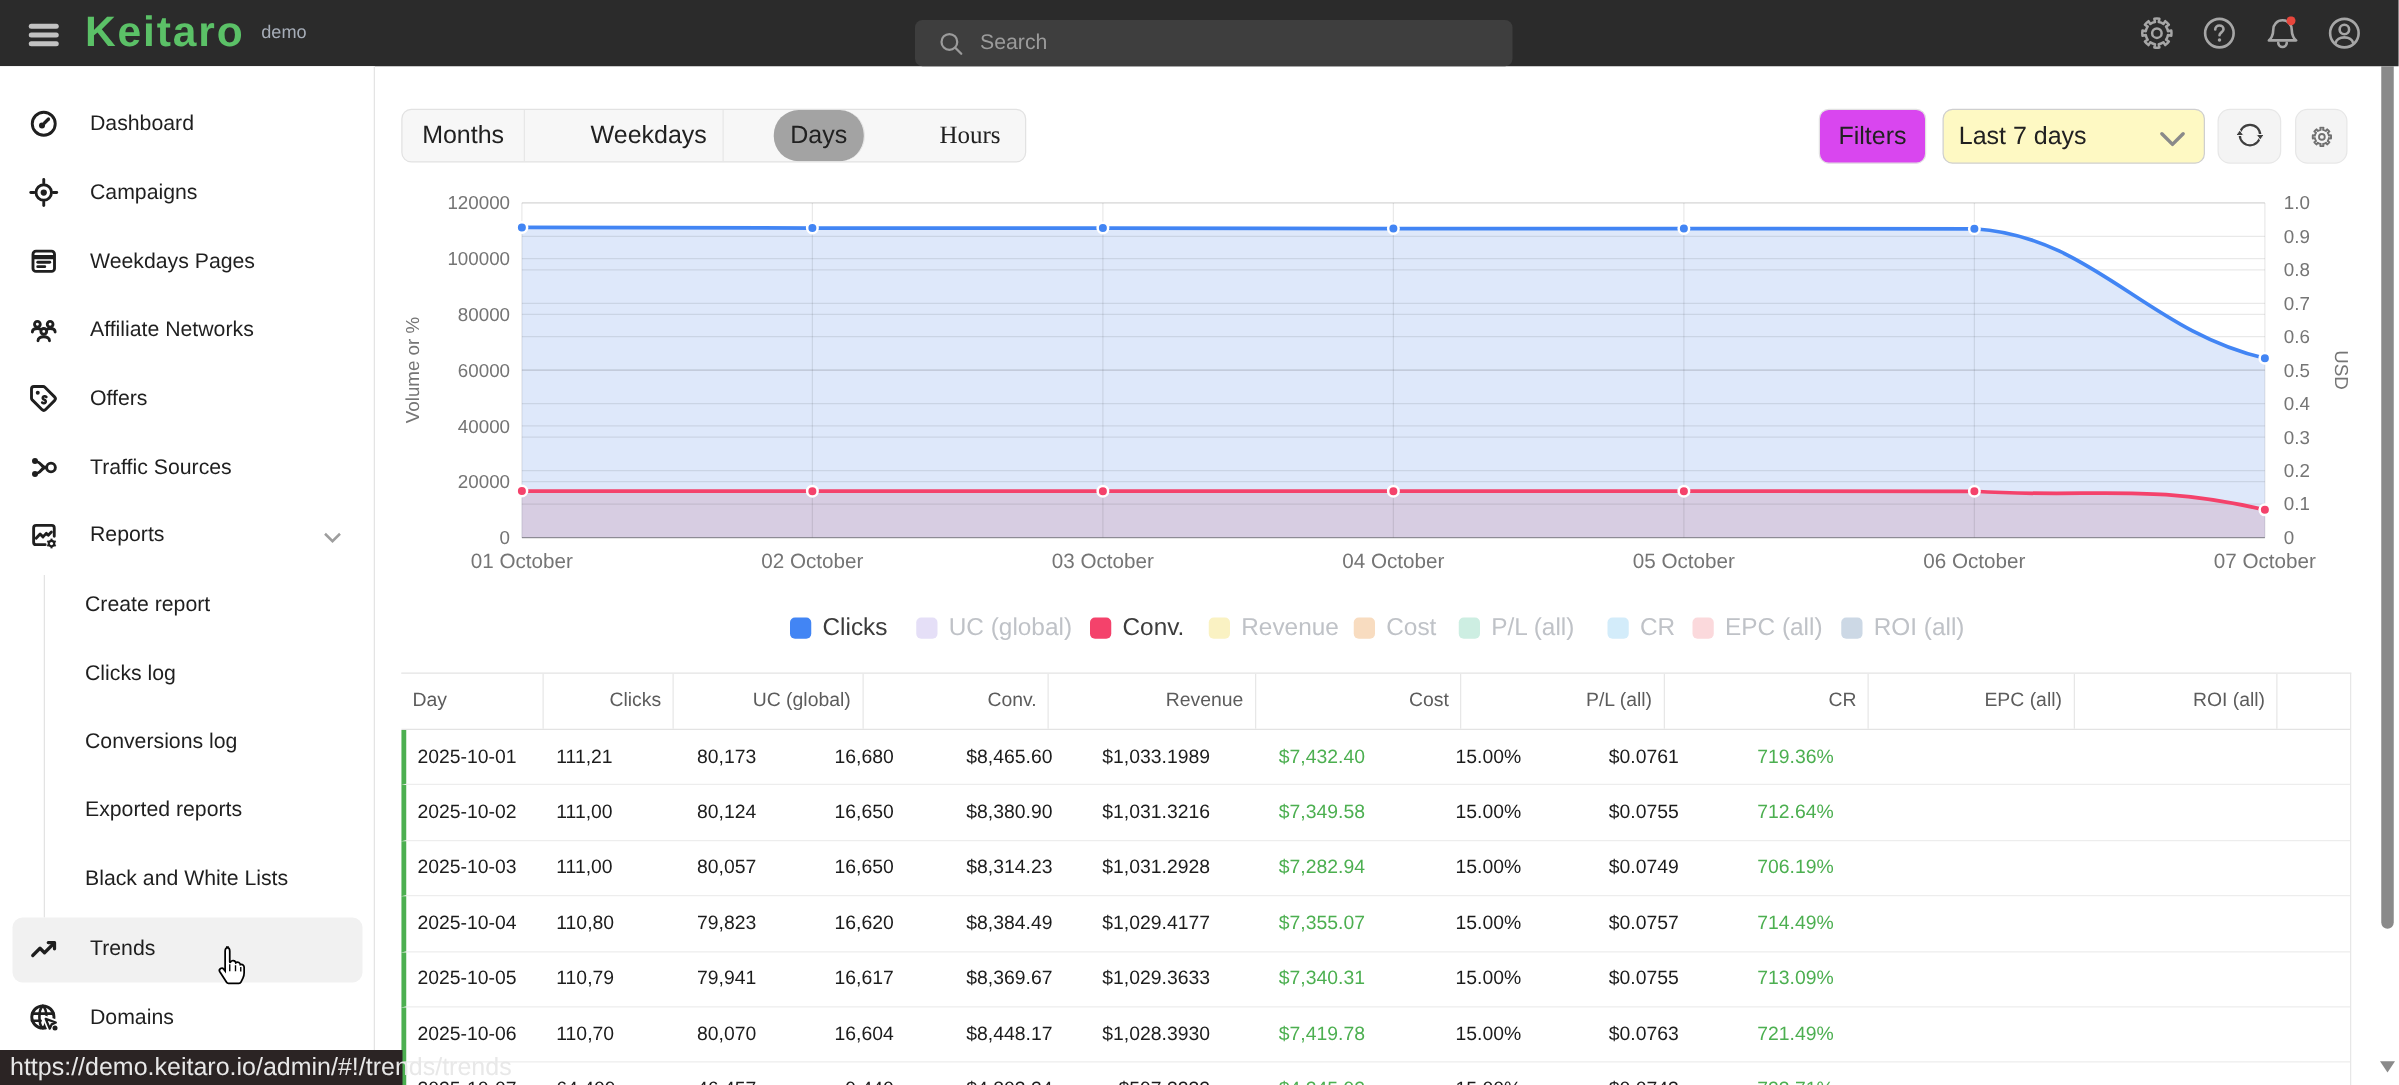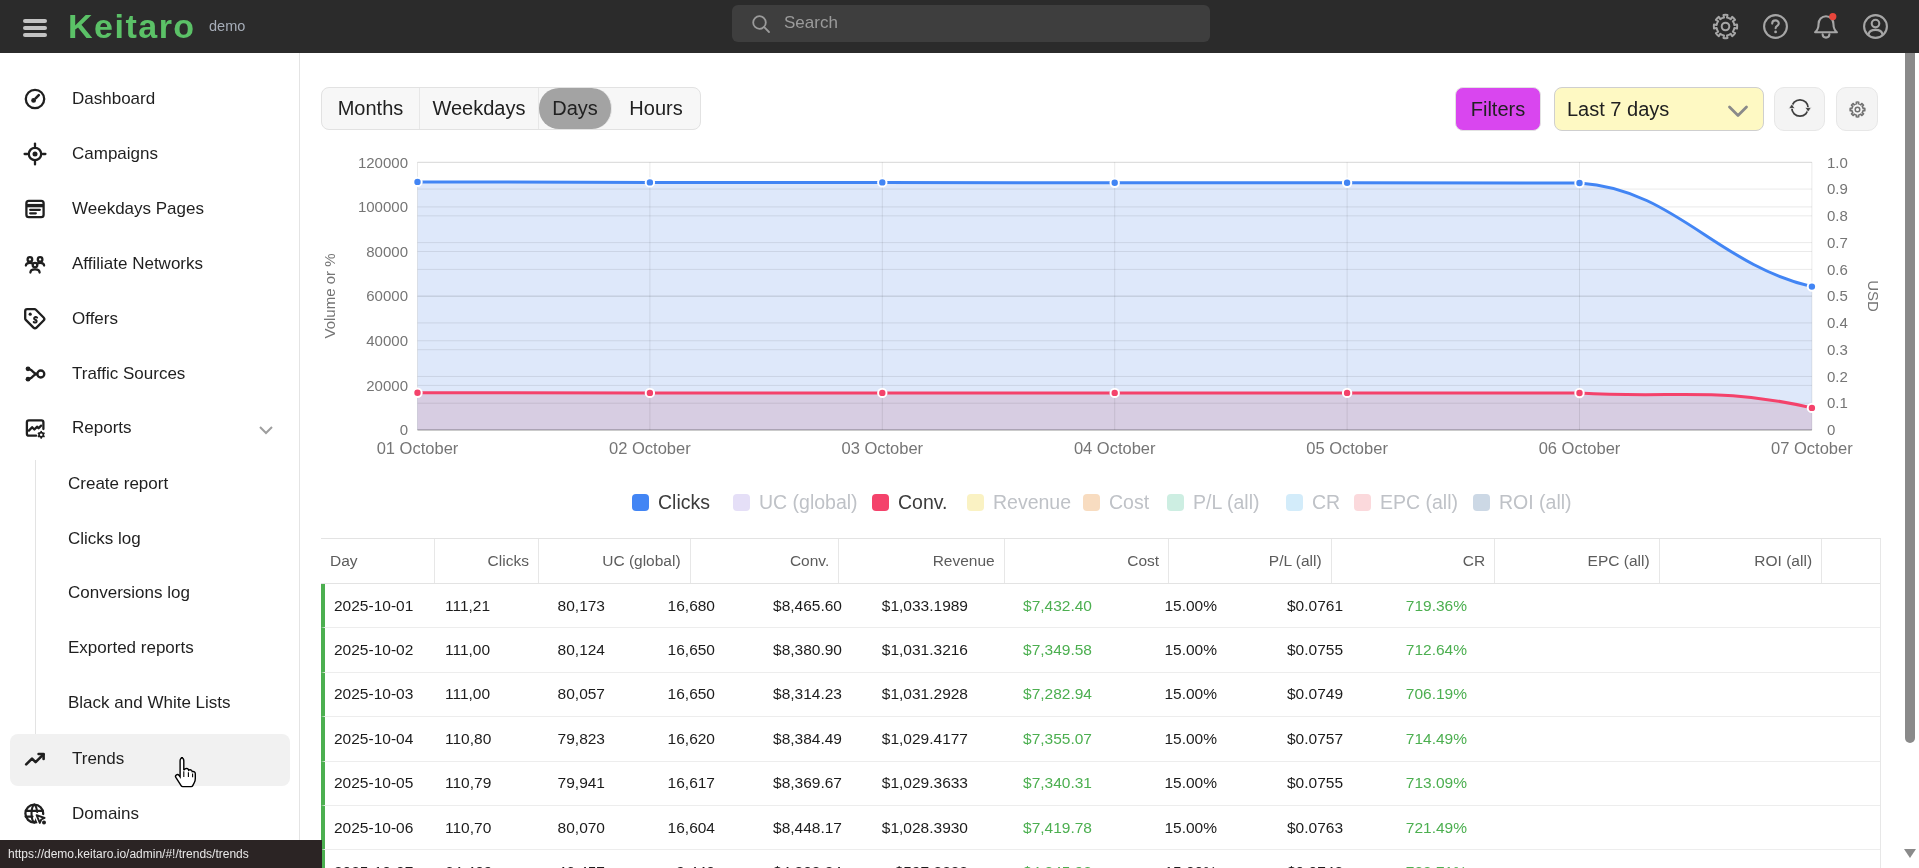--- a/index.html
+++ b/index.html
@@ -6,41 +6,41 @@
 html,body { width:1919px; height:868px; overflow:hidden; background:#fff;
   font-family:"Liberation Sans", sans-serif; position:relative; }
 .abs { position:absolute; }
 
 
 #topbar { position:absolute; left:0; top:0; width:1919px; height:53px; background:#2b2b2b; }
 #burger { position:absolute; left:23px; top:19px; width:24px; height:16px; }
 #burger div { height:3.6px; background:#c3c3c3; border-radius:2px; margin-bottom:3.6px; }
 #logo { position:absolute; left:68px; top:7px; color:#5bc167; font-size:34px; font-weight:bold; letter-spacing:1.5px; }
 #demo { position:absolute; left:209px; top:18px; color:#a6adb8; font-size:14.5px; }
-#search { position:absolute; left:732px; top:5px; width:478px; height:37px; background:#3e3e3e; border-radius:6px; }
+#search { position:absolute; left:732px; top:16px; width:478px; height:37px; background:#3e3e3e; border-radius:6px; }
 #search .ph { position:absolute; left:52px; top:8px; color:#9b9b9b; font-size:17px; }
 .topicon { position:absolute; top:13px; }
 
 
 #sidebar { position:absolute; left:0; top:53px; width:300px; height:815px; background:#fff; border-right:1px solid #e4e4e4; }
 .mi { position:absolute; left:0; width:300px; height:54px; }
 .mi .txt { position:absolute; left:72px; top:50%; transform:translateY(-50%); font-size:17px; color:#1f1f1f; }
 .mi svg { position:absolute; left:23px; top:50%; transform:translateY(-50%); }
 .sub .txt { left:68px; }
 #rail { position:absolute; left:35px; top:407px; width:1px; height:274px; background:#e3e3e3; }
 #trhl { position:absolute; left:10px; top:681px; width:280px; height:52px; background:#f1f1f1; border-radius:8px; }
 #tooltip { position:absolute; left:0; top:840px; width:322px; height:28px; background:#2b2424; color:#e8e8e8;
-  font-size:12px; line-height:28px; padding-left:8px; z-index:50; }
+  font-size:20px; line-height:28px; padding-left:8px; z-index:50; }
 
 
 #tabs { position:absolute; left:321px; top:87px; height:43px; background:#f7f7f7; border:1px solid #e2e2e2;
-  border-radius:8px; display:flex; overflow:hidden; }
+  border-radius:8px; display:flex; overflow:hidden;gap:40px; }
 #tabs .tab { font-size:20px; color:#212121; display:flex; align-items:center; justify-content:center;
   border-right:1px solid #e7e7e7; }
-#tabs .tab:last-child { border-right:none; }
+#tabs .tab:last-child { border-right:none;font-family:Liberation Serif, serif; }
 #tabs .sel { background:#a3a3a3;border-radius:20px; }
 .btn { position:absolute; top:87px; height:44px; border-radius:8px; font-size:20px; color:#212121;
   display:flex; align-items:center; justify-content:center; }
 #fbtn { left:1455px; width:86px; background:#d946ef; border:1px solid #e2e2e2; }
 #sel7 { left:1554px; width:210px; background:#fef9c3; border:1px solid #cfcfcf; justify-content:flex-start; padding-left:12px; position:absolute; }
 #ibtn1 { left:1774px; width:51px; background:#f4f4f4; border:1px solid #e7e7e7; border-radius:10px; }
 #ibtn2 { left:1836px; width:42px; background:#f4f4f4; border:1px solid #e7e7e7; border-radius:10px; }
 
 
 #legend { position:absolute; left:0; top:491px; width:1919px; height:22px; }

